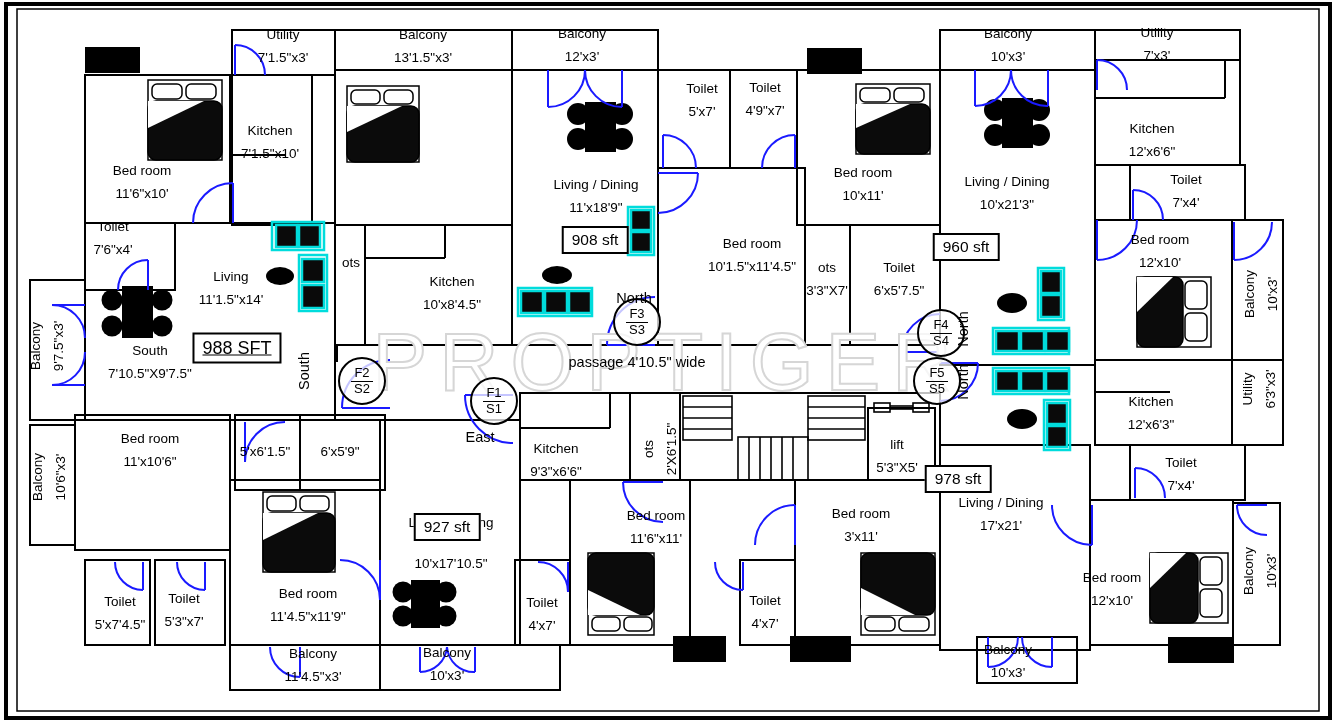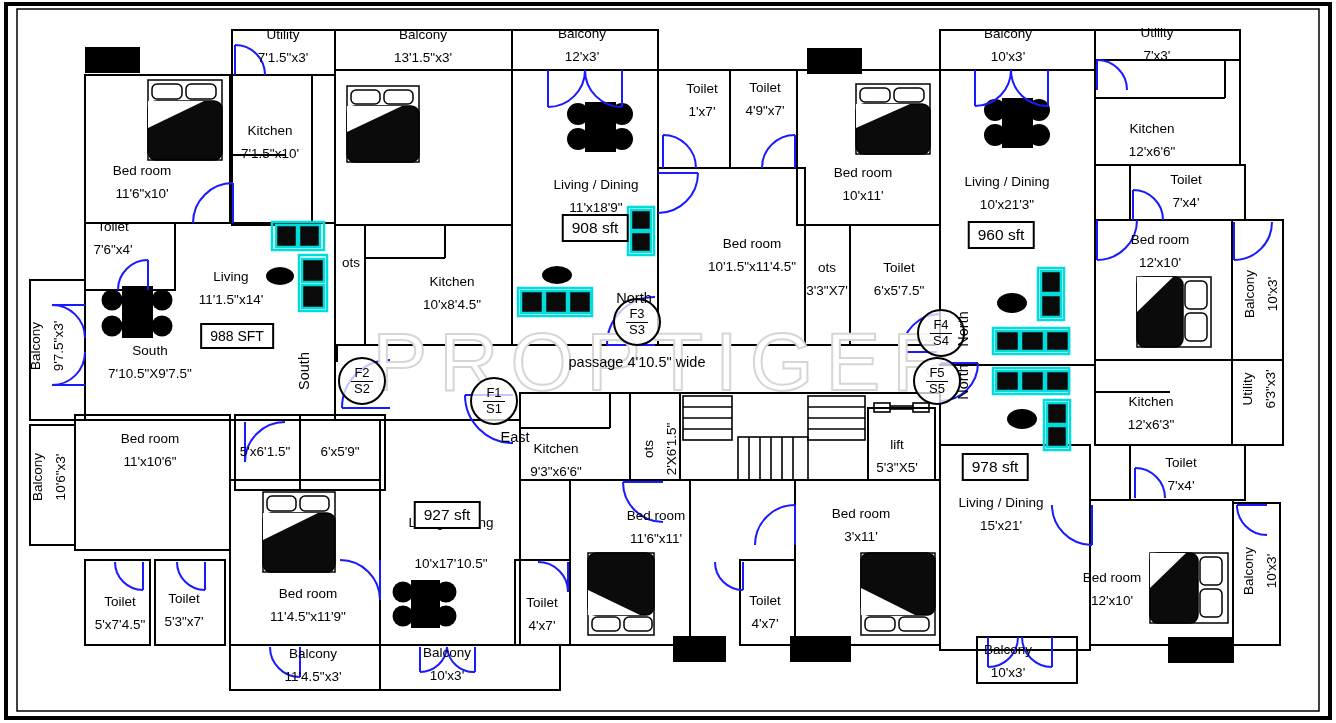--- a/index.html
+++ b/index.html
@@ -3,22 +3,22 @@
 <meta charset="utf-8">
 <style>
   html,body{margin:0;padding:0;background:#ffffff;font-family:"Liberation Sans",sans-serif;}
   #plan{position:relative;width:1336px;height:723px;background:#ffffff;overflow:hidden;}
   #plan svg{position:absolute;left:0;top:0;}
   .lb{position:absolute;transform:translate(-50%,-50%);display:flex;flex-direction:column;align-items:center;gap:9px;
       font-size:13.5px;color:#000;white-space:nowrap;text-align:center;line-height:1;z-index:4;}
   .lb.vert{transform:translate(-50%,-50%) rotate(-90deg);}
   .lb.gap-lg{gap:27px;}
   .area{position:absolute;transform:translate(-50%,-50%);border:2px solid #000;padding:3px 8px;font-size:15.5px;
-      white-space:nowrap;background:#fff;z-index:4;}
-  .area.big{font-size:14px;}
+      white-space:nowrap;background:#fff;z-index:4;margin-top:12px;}
+  .area.big{font-size:18px;text-decoration:underline;}
   .stamp{position:absolute;width:44px;height:44px;transform:translate(-50%,-50%);border:2px solid #000;border-radius:50%;
       display:flex;flex-direction:column;align-items:center;justify-content:center;font-size:13px;line-height:1.15;
       background:rgba(255,255,255,.75);z-index:5;}
   .stamp .f{border-bottom:1.5px solid #000;padding:0 3px;}
   .dir{position:absolute;transform:translate(-50%,-50%);font-size:14.5px;white-space:nowrap;z-index:5;}
   .dir.vert{transform:translate(-50%,-50%) rotate(-90deg);}
   .passage{position:absolute;transform:translate(-50%,-50%);font-size:14.5px;white-space:nowrap;z-index:4;}
   .watermark{position:absolute;left:668px;top:362px;transform:translate(-50%,-50%);font-size:82px;letter-spacing:12px;
       color:#ffffff;-webkit-text-stroke:2px #d6d6d6;z-index:2;white-space:nowrap;pointer-events:none;}
 </style>
@@ -390,21 +390,21 @@
 <div class="lb" style="left:582px;top:45px">
       <span>Balcony</span>
       <span>12'x3'</span>
     </div>
 <div class="lb" style="left:596px;top:196px">
       <span>Living / Dining</span>
       <span>11'x18'9"</span>
     </div>
 <div class="lb" style="left:702px;top:100px">
       <span>Toilet</span>
-      <span>1'x7'</span>
+      <span>5'x7'</span>
     </div>
 <div class="lb" style="left:765px;top:99px">
       <span>Toilet</span>
       <span>4'9"x7'</span>
     </div>
 <div class="lb" style="left:752px;top:255px">
       <span>Bed room</span>
       <span>10'1.5"x11'4.5"</span>
     </div>
 <div class="lb" style="left:827px;top:279px">
@@ -454,21 +454,21 @@
 <div class="lb" style="left:1151px;top:413px">
       <span>Kitchen</span>
       <span>12'x6'3"</span>
     </div>
 <div class="lb" style="left:1181px;top:474px">
       <span>Toilet</span>
       <span>7'x4'</span>
     </div>
 <div class="lb" style="left:1001px;top:514px">
       <span>Living / Dining</span>
-      <span>15'x21'</span>
+      <span>17'x21'</span>
     </div>
 <div class="lb" style="left:1112px;top:589px">
       <span>Bed room</span>
       <span>12'x10'</span>
     </div>
 <div class="lb vert" style="left:1260px;top:571px">
       <span>Balcony</span>
       <span>10'x3'</span>
     </div>
 <div class="lb" style="left:1008px;top:661px">
@@ -537,23 +537,23 @@
       <span>Balcony</span>
       <span>11'4.5"x3'</span>
     </div>
 <div class="lb" style="left:447px;top:664px">
       <span>Balcony</span>
       <span>10'x3'</span>
     </div>
 
 <div class="area big" style="left:237px;top:336px">988 SFT</div>
 <div class="area" style="left:595px;top:228px">908 sft</div>
-<div class="area" style="left:1001px;top:235px">960 sft</div>
+<div class="area" style="left:966px;top:235px">960 sft</div>
 <div class="area" style="left:447px;top:515px">927 sft</div>
-<div class="area" style="left:995px;top:467px">978 sft</div>
+<div class="area" style="left:958px;top:467px">978 sft</div>
 
 <div class="stamp" style="left:494px;top:401px">
       <span class="f">F1</span>
       <span>S1</span>
     </div>
 <div class="stamp" style="left:362px;top:381px">
       <span class="f">F2</span>
       <span>S2</span>
     </div>
 <div class="stamp" style="left:637px;top:322px">
@@ -562,21 +562,21 @@
     </div>
 <div class="stamp" style="left:941px;top:333px">
       <span class="f">F4</span>
       <span>S4</span>
     </div>
 <div class="stamp" style="left:937px;top:381px">
       <span class="f">F5</span>
       <span>S5</span>
     </div>
 
-<div class="dir" style="left:515px;top:437px">East</div>
+<div class="dir" style="left:480px;top:437px">East</div>
 <div class="dir vert" style="left:304px;top:371px">South</div>
 <div class="dir" style="left:634px;top:298px">North</div>
 <div class="dir vert" style="left:963px;top:329px">North</div>
 <div class="dir vert" style="left:963px;top:382px">North</div>
 
 <div class="passage" style="left:637px;top:362px">passage 4'10.5" wide</div>
 
 </div>
 
 </body></html>

